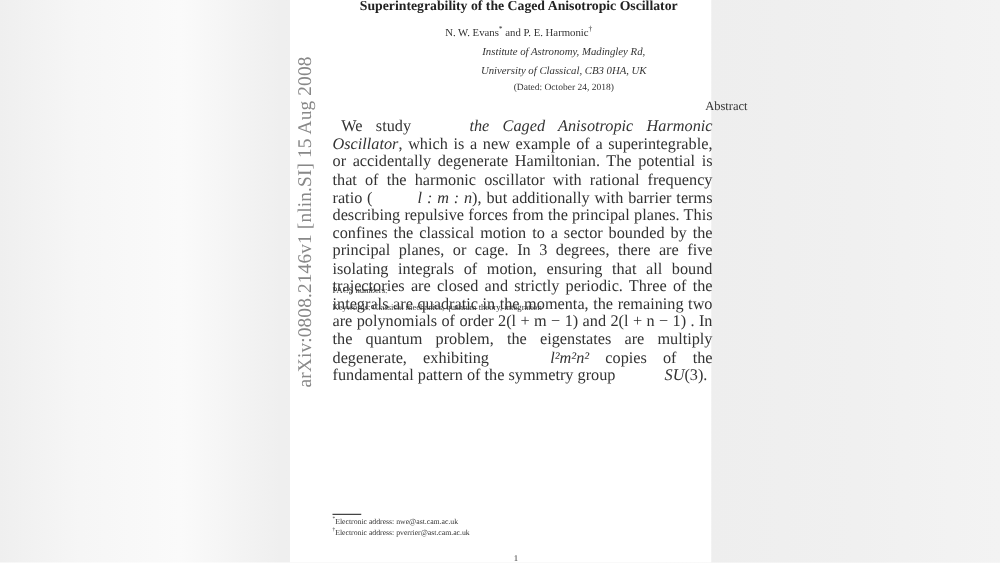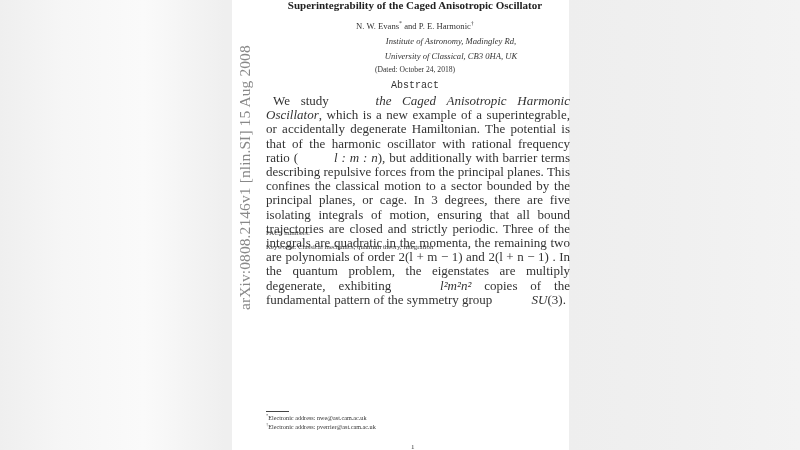--- a/index.html
+++ b/index.html
@@ -25,22 +25,22 @@
     .title {
       position: absolute; left: 232px; width: 366px; top: -1px; text-align: center;
       font-weight: bold; font-size: 11px; color: #222;
     }
     .center-line {
       position: absolute; left: 232px; width: 366px; text-align: center;
       font-size: 8.6px; color: #333;
     }
     .italic { font-style: italic; margin-left: 36px; }
     .abstract-heading {
-      position: absolute; left: 232px; width: 366px; top: 80px; text-align: center;
-      font-size: 10px; color: #333; font-family: Liberation Mono, monospace;
+      position: absolute; left: 232px; width: 366px; top: 80px; text-align: right;
+      font-size: 10px; color: #333;
     }
     .abstract-body {
       position: absolute; left: 266px; width: 304px; top: 94px;
       font-size: 13px; line-height: 14.2px; color: #333; text-align: justify;
     }
     .abstract-body p { margin: 0; text-indent: 7px; }
     .meta-line {
       position: absolute; left: 266px; font-size: 6.9px; color: #333;
     }
     .footnote-rule {
@@ -64,21 +64,21 @@
 <div class="arxiv-stamp">arXiv:0808.2146v1  [nlin.SI]  15 Aug 2008</div>
 
 <div class="title">Superintegrability of the Caged Anisotropic Oscillator</div>
 
 <div class="center-line" style="top:21px;">
   <span>N. W. Evans</span><sup>*</sup><span style="white-space:pre;"> and </span><span>P. E. Harmonic</span><sup>†</sup>
 </div>
 
 <div class="center-line italic" style="top:36px;">Institute of Astronomy, Madingley Rd,</div>
 <div class="center-line italic" style="top:51px;">University of Classical, CB3 0HA, UK</div>
-<div class="center-line" style="top:65px; font-size:7.6px;">(Dated: October 24, 2018)</div>
+<div class="center-line" style="top:65px; font-size:7.6px;padding-left:36px;">(Dated: October 24, 2018)</div>
 
 <div class="abstract-heading">Abstract</div>
 
 <div class="abstract-body">
   <p><span>We study </span><span class="italic">the Caged Anisotropic Harmonic Oscillator</span><span>, which is a new example of a superintegrable, or accidentally degenerate Hamiltonian.  The potential is that of the harmonic oscillator with rational frequency ratio (</span><span class="italic">l : m : n</span><span>), but additionally with barrier terms describing repulsive forces from the principal planes.  This confines the classical motion to a sector bounded by the principal planes, or cage.  In 3 degrees, there are five isolating integrals of motion, ensuring that all bound trajectories are closed and strictly periodic.  Three of the integrals are quadratic in the momenta, the remaining two are polynomials of order </span><span>2(l + m − 1)</span><span style="white-space:pre;"> and </span><span>2(l + n − 1)</span><span> .  In the quantum problem, the eigenstates are multiply degenerate, exhibiting </span><span class="italic">l²m²n²</span><span> copies of the fundamental pattern of the symmetry group </span><span class="italic">SU</span><span>(3).</span></p>
 </div>
 
 <div class="meta-line" style="top:229px;">PACS numbers:</div>
 <div class="meta-line" style="top:243px;">Keywords: Classical mechanics, quantum theory, integration</div>
 

